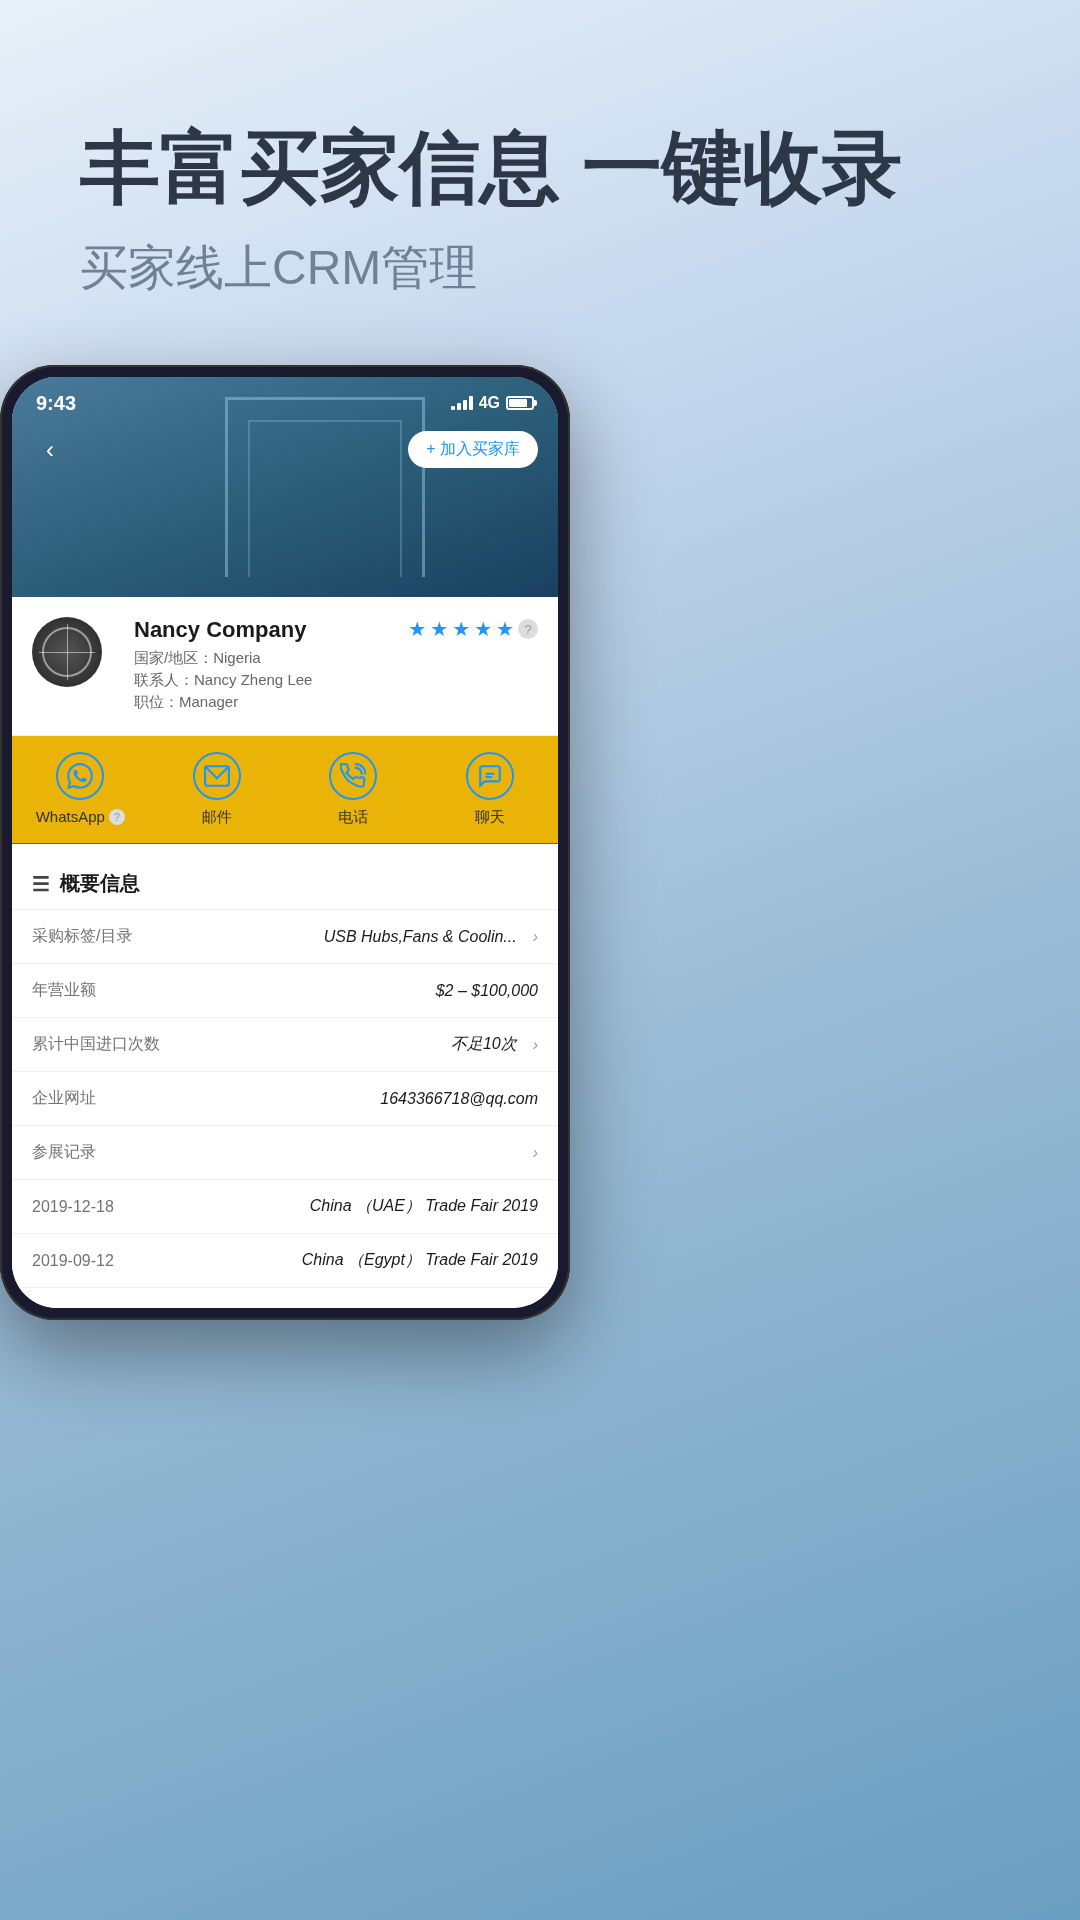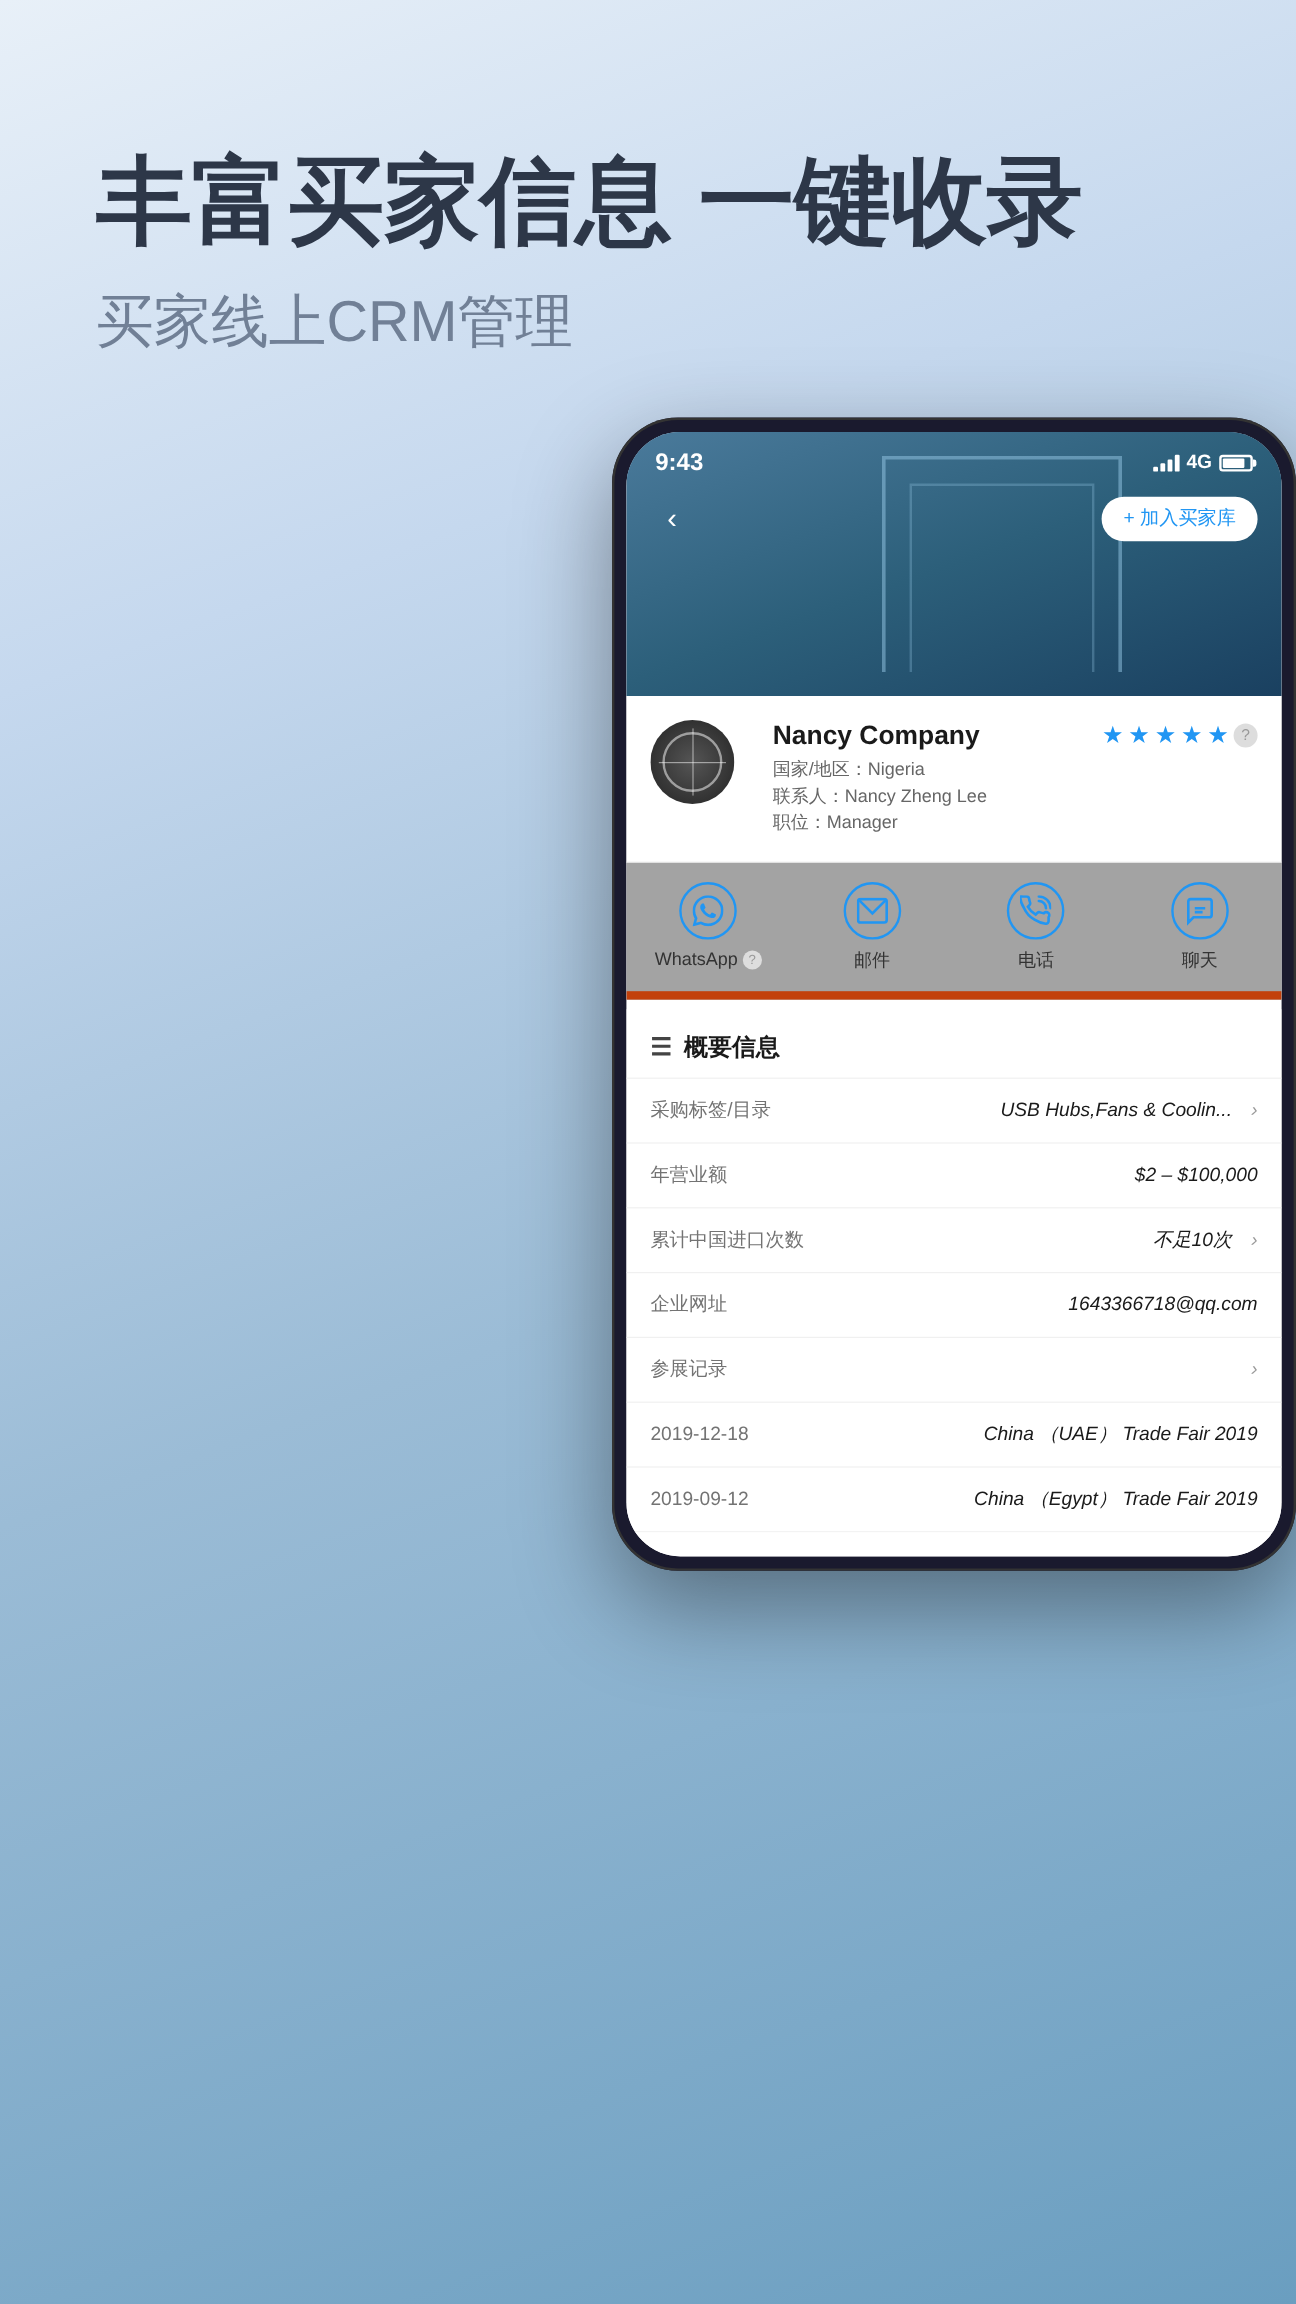--- a/index.html
+++ b/index.html
@@ -39,22 +39,22 @@
       font-size: 48px;
       font-weight: 400;
       color: #718096;
     }
 
     
     .phone-container {
       position: relative;
       z-index: 10;
       display: flex;
-      justify-content: flex-end;
-      margin-top: 8px;
+      justify-content: flex-start;
+      margin-top: 25px;
     }
 
     .phone-frame {
       width: 570px;
       background: #1a1a2e;
       border-radius: 55px;
       padding: 12px;
       box-shadow: 0 30px 80px rgba(0,0,0,0.4), inset 0 0 0 2px #333;
       position: relative;
     }
@@ -303,23 +303,23 @@
       background: #ddd;
       display: flex;
       align-items: center;
       justify-content: center;
       font-size: 13px;
       color: #999;
     }
 
     
     .action-bar {
-      background: #a3a3a3;
-      display: flex;
-      border-bottom: 7px solid #c2410c;
+      background: #eab308;
+      display: flex;
+      border-bottom: 1px solid #c2410c;
     }
 
     .action-item {
       flex: 1;
       display: flex;
       flex-direction: column;
       align-items: center;
       padding: 16px 10px;
       gap: 8px;
     }

